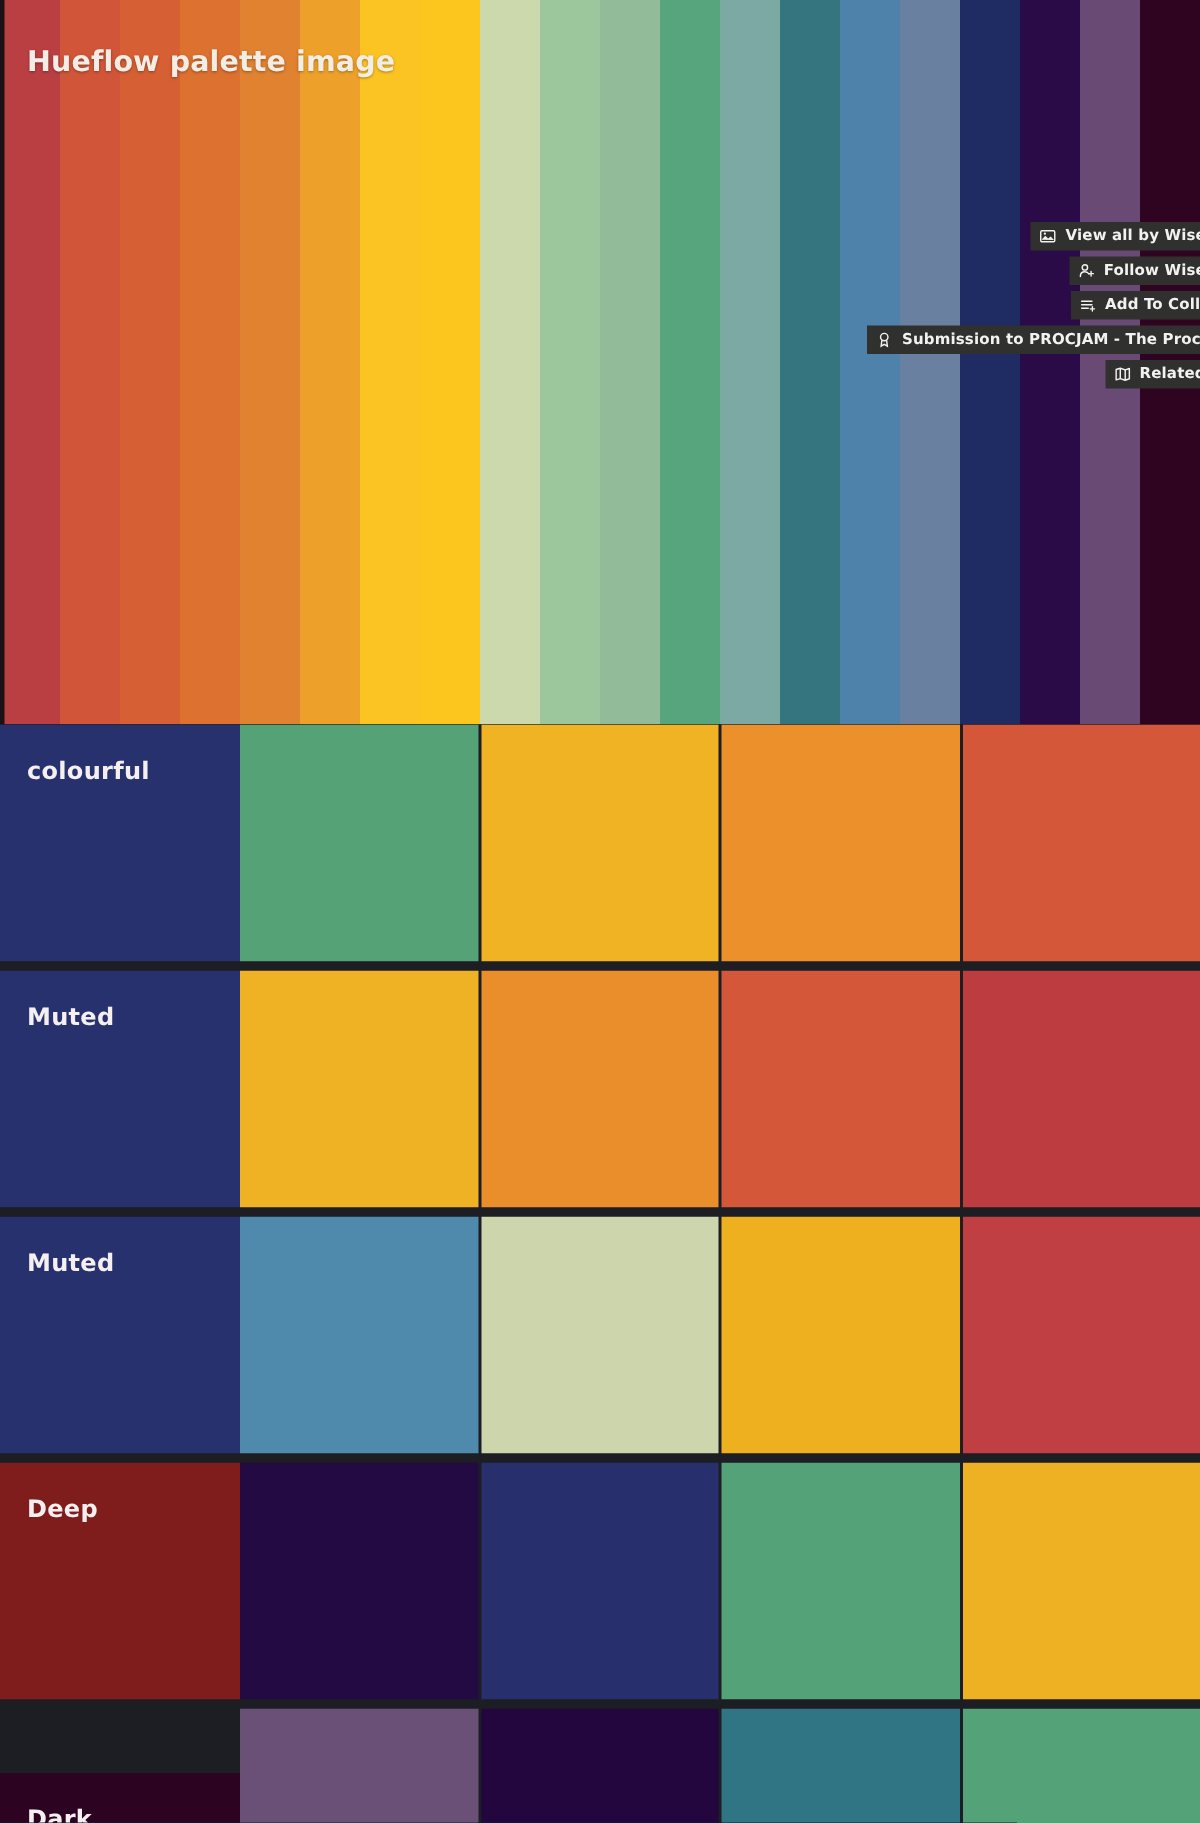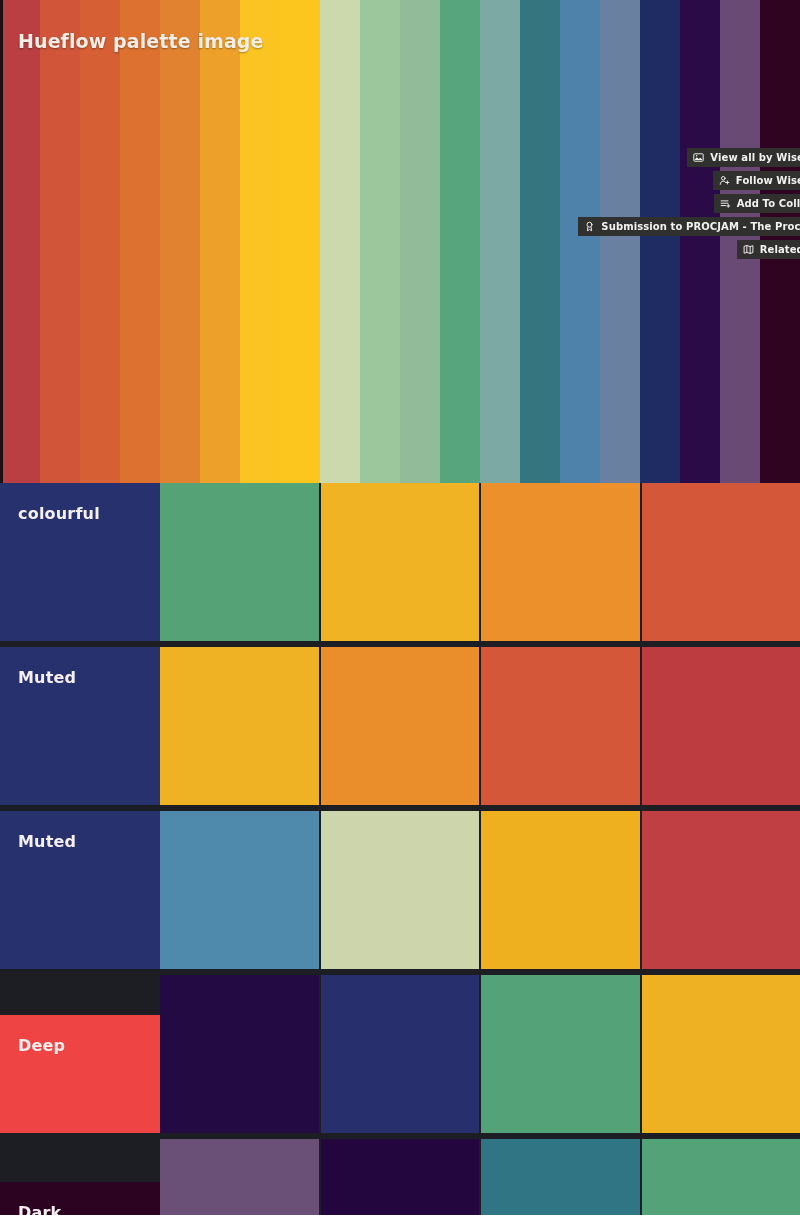--- a/index.html
+++ b/index.html
@@ -259,21 +259,21 @@
           <div class="row-label">Muted</div>
         </div>
         <div class="row-swatches">
           <div class="swatch" style="background: rgb(79, 137, 172);"></div>
           <div class="swatch" style="background: rgb(204, 213, 171);"></div>
           <div class="swatch" style="background: rgb(239, 176, 32);"></div>
           <div class="swatch" style="background: rgb(192, 63, 66);"></div>
         </div>
       </div>
       <div class="row">
-        <div class="row-label-cell" style="background: #ef4444; margin-top: 40px;">
+        <div class="row-label-cell" style="background: #7f1d1d;">
           <div class="row-label">Deep</div>
         </div>
         <div class="row-swatches">
           <div class="swatch" style="background: rgb(36, 10, 66);"></div>
           <div class="swatch" style="background: rgb(39, 48, 108);"></div>
           <div class="swatch" style="background: rgb(83, 162, 120);"></div>
           <div class="swatch" style="background: rgb(239, 177, 36);"></div>
         </div>
       </div>
       <div class="row">

